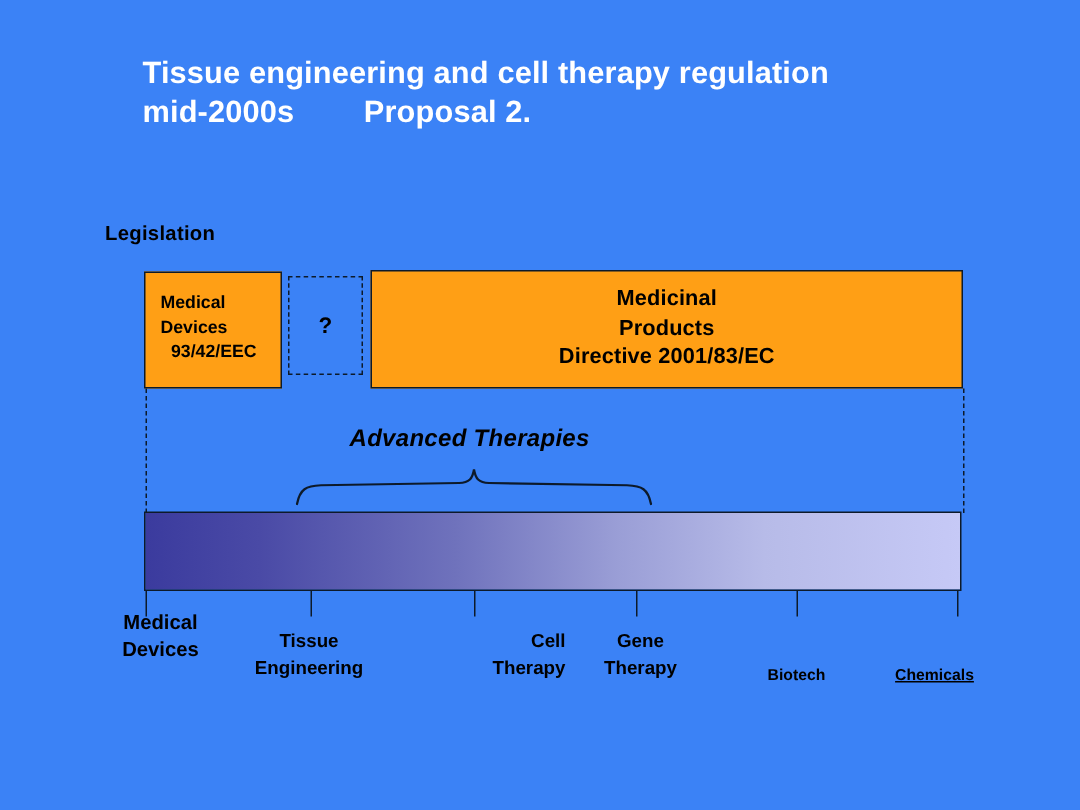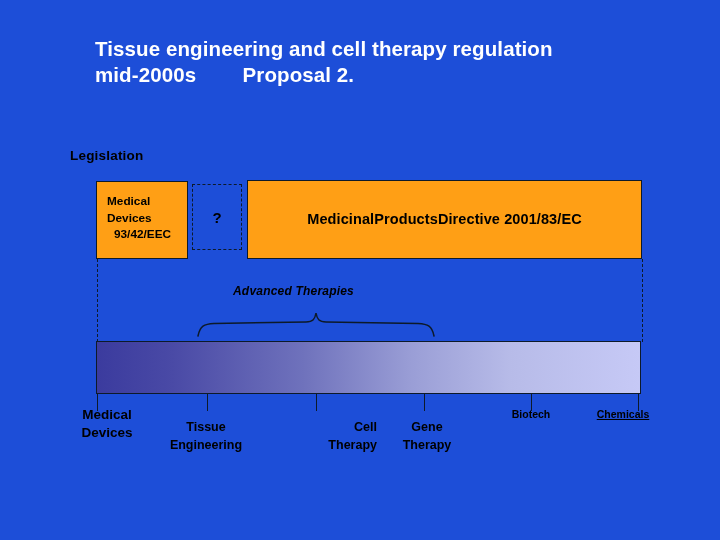--- a/index.html
+++ b/index.html
@@ -9,21 +9,21 @@
   body {
     width: 720px;
     height: 540px;
     overflow: hidden;
     font-family: "Liberation Sans", sans-serif;
   }
   #slide {
     position: relative;
     width: 720px;
     height: 540px;
-    background: #1d4ed8;
+    background: #3b82f6;
   }
 
   
   #title-block {
     position: absolute;
     left: 95px;
     top: 36px;
     width: 560px;
     color: #ffffff;
     font-size: 20.5px;
@@ -82,21 +82,21 @@
     font-size: 15px;
     font-weight: bold;
   }
 
   #medicinal-products-box {
     left: 247px;
     top: 180px;
     width: 395px;
     height: 79px;
     display: flex;
-    flex-direction: row;
+    flex-direction: column;
     align-items: center;
     justify-content: center;
     font-size: 14.5px;
     line-height: 19.5px;
     font-weight: bold;
     letter-spacing: 0.1px;
   }
 
   
   .vdash {
@@ -106,21 +106,21 @@
   }
   #vdash-left  { left: 97px;  top: 259px; height: 83px; }
   #vdash-right { left: 642px; top: 259px; height: 83px; }
 
   
   #advanced-therapies-label {
     position: absolute;
     left: 233px;
     top: 284px;
     color: #000000;
-    font-size: 12px;
+    font-size: 16px;
     font-weight: bold;
     font-style: italic;
     letter-spacing: 0.2px;
   }
   #brace-wrap {
     position: absolute;
     left: 196px;
     top: 310px;
     width: 240px;
     height: 28px;
@@ -151,21 +151,21 @@
   
   .cat-label {
     position: absolute;
     color: #000000;
     font-weight: bold;
     text-align: center;
     line-height: 18px;
   }
   .cat-label.big  { font-size: 13.5px; }
   .cat-label.mid  { font-size: 12.5px; margin-top: 12px; }
-  .cat-label.small{ font-size: 10.5px; }
+  .cat-label.small{ font-size: 10.5px; margin-top: 36px; }
 </style>
 </head>
 <body>
 
 <div id="slide">
 
   <div id="title-block">
     <div id="title-line1">Tissue engineering and cell therapy regulation</div>
     <div id="title-line2">mid-2000s        Proposal 2.</div>
   </div>

